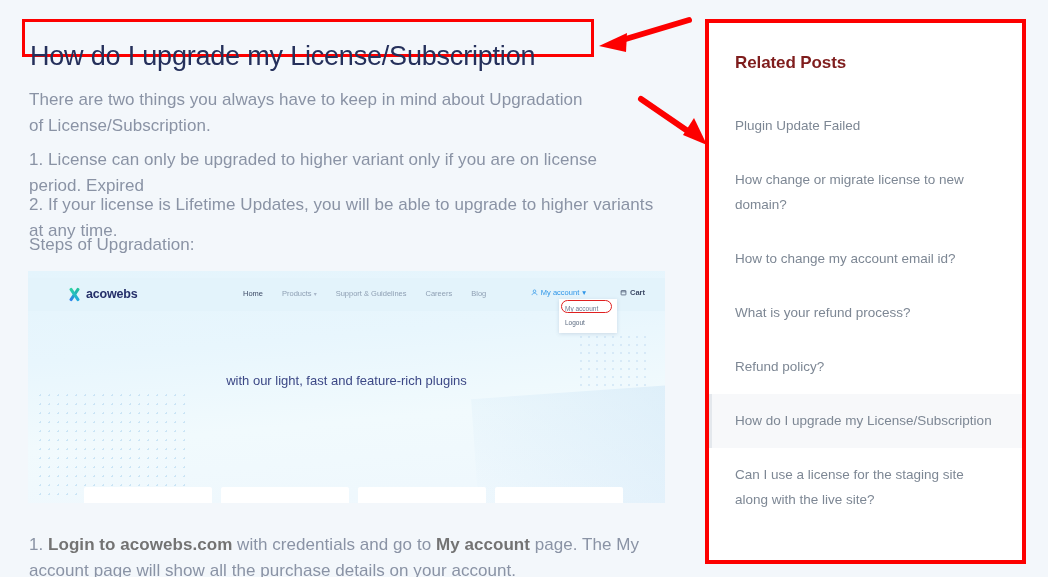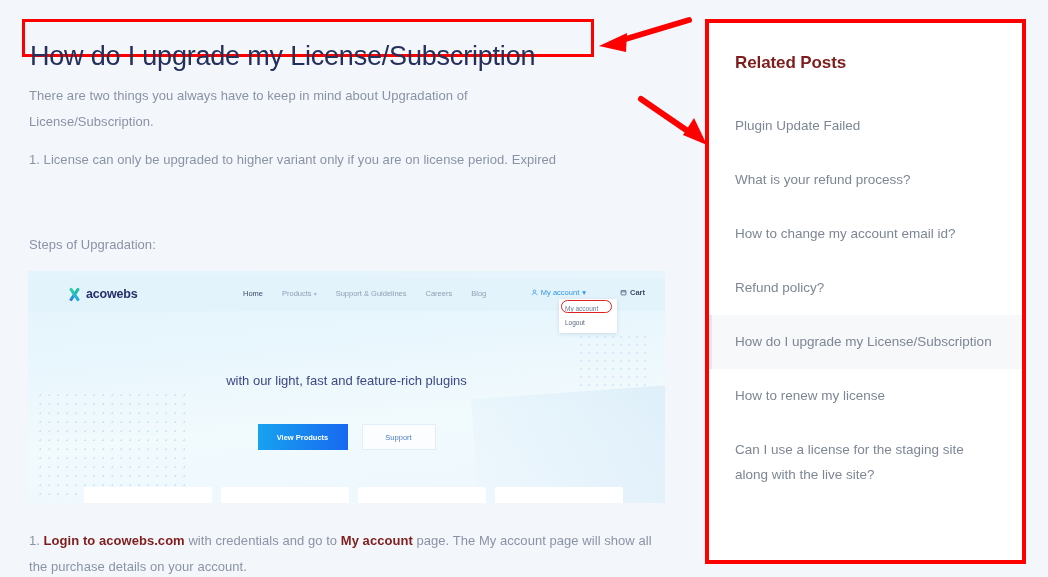--- a/index.html
+++ b/index.html
@@ -53,21 +53,21 @@
     font-size: 27px;
     font-weight: 400;
     color: #25305b;
     letter-spacing: -0.2px;
     white-space: nowrap;
   }
 
   .body-text {
     position: absolute;
     color: #8a93a5;
-    font-size: 13px;
+    font-size: 17px;
     line-height: 26px;
     letter-spacing: 0.05px;
   }
 
   #intro-paragraph {
     left: 29px;
     top: 70px;
     width: 560px;
   }
 
@@ -94,21 +94,21 @@
     top: 232px;
     width: 400px;
   }
 
   #closing-paragraph {
     left: 29px;
     top: 515px;
     width: 640px;
   }
   #closing-paragraph b {
-    color: #7f1d1d;
+    color: #737373;
     font-weight: bold;
   }
 
   
   #embedded-screenshot {
     position: absolute;
     left: 28px;
     top: 271px;
     width: 637px;
     height: 232px;
@@ -429,20 +429,21 @@
 
     <div id="title-highlight-box"></div>
     <h1 id="page-title">How do I upgrade my License/Subscription</h1>
 
     <p class="body-text" id="intro-paragraph">There are two things you always have to keep in mind about Upgradation of License/Subscription.</p>
 
     <div class="body-text" id="list-item-1">
       <span>1. License can only be upgraded to higher variant only if you are on license period. Expired</span>
     </div>
 
+    <div class="body-text" id="list-item-2">2. If your license is Lifetime Updates, you will be able to upgrade to higher variants at any time.</div>
 
     <div class="body-text" id="steps-label">Steps of Upgradation:</div>
 
     <div id="embedded-screenshot">
 
       <div id="embed-dots"></div>
       <div id="embed-dots-right"></div>
       <div id="embed-swoosh"></div>
 
       <div id="embed-navbar">
@@ -478,24 +479,20 @@
         </div>
       </div>
 
       <div id="account-dropdown">
         <div class="dd-item circled">My account</div>
         <div class="dd-item">Logout</div>
       </div>
 
       <div id="embed-hero-sub">with our light, fast and feature-rich plugins</div>
 
-      <div id="embed-cta-row">
-        <div class="btn-primary">View Products</div>
-        <div class="btn-secondary">Support</div>
-      </div>
 
       <div id="embed-cards">
         <div class="card-ph"></div>
         <div class="card-ph"></div>
         <div class="card-ph"></div>
         <div class="card-ph"></div>
       </div>
     </div>
 
     <p class="body-text" id="closing-paragraph">
@@ -503,25 +500,25 @@
     </p>
   </div>
 
   <div id="sidebar-highlight-box"></div>
 
   <div id="related-posts-panel">
     <div id="related-posts-title">Related Posts</div>
 
     <div id="related-posts-list">
       <div class="related-post-item">Plugin Update Failed</div>
+      <div class="related-post-item">How change or migrate license to new domain?</div>
+      <div class="related-post-item">How to change my account email id?</div>
       <div class="related-post-item">What is your refund process?</div>
-      <div class="related-post-item">How to change my account email id?</div>
       <div class="related-post-item">Refund policy?</div>
       <div class="related-post-item active">How do I upgrade my License/Subscription</div>
-      <div class="related-post-item">How to renew my license</div>
       <div class="related-post-item">Can I use a license for the staging site along with the live site?</div>
     </div>
   </div>
 
   <svg id="annotation-layer" viewBox="0 0 1048 577">
     <g>
       <line x1="689" y1="20" x2="619" y2="41" stroke="#fd0000" stroke-width="6" stroke-linecap="round"></line>
       <polygon points="599,46 627,33 626,52" fill="#fd0000"></polygon>
     </g>
     <g>

